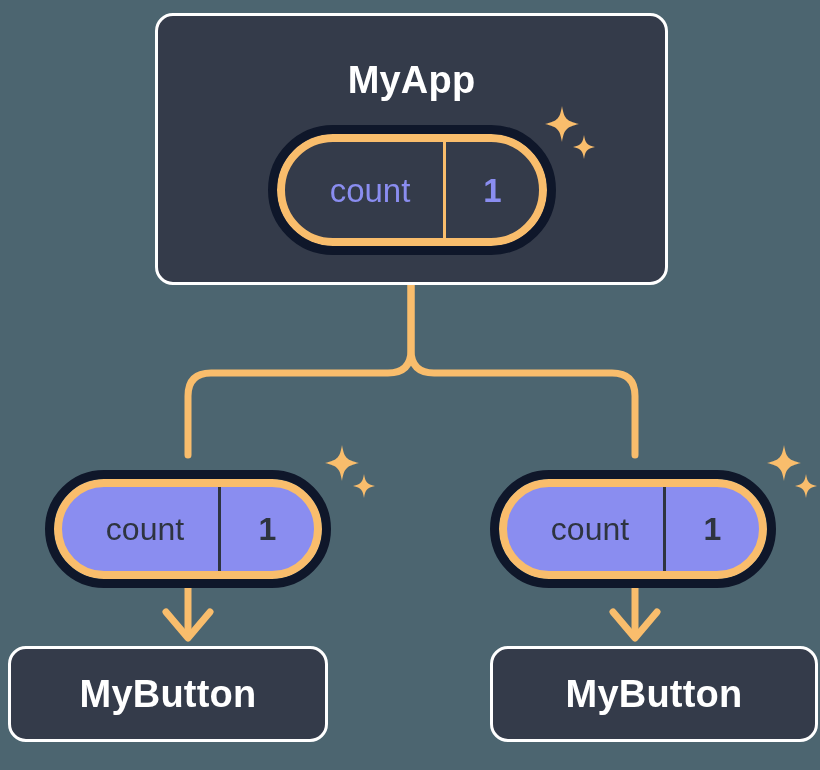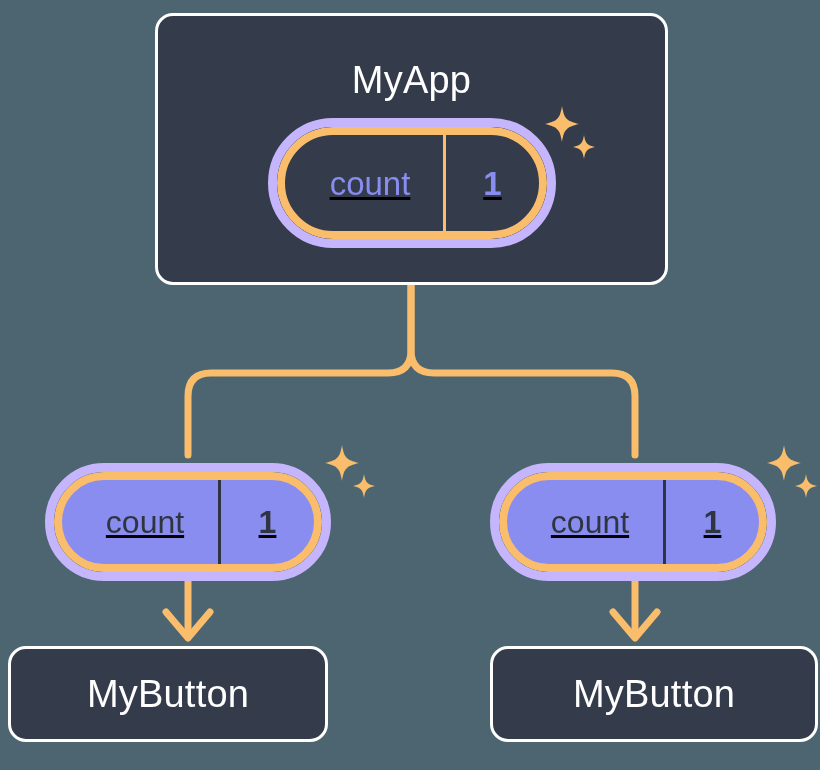--- a/index.html
+++ b/index.html
@@ -48,47 +48,46 @@
     display:flex;
     align-items:center;
     justify-content:center;
   }
   #leaf-card-left  { left:8px;   width:320px; }
   #leaf-card-right { left:490px; width:328px; }
 
   .card-title {
     color:#ffffff;
     font-size:38px;
-    font-weight:400;
+    font-weight:700;
     letter-spacing:.2px;
     line-height:1;
     white-space:nowrap;
   }
   #app-card .card-title {
     position:absolute;
     left:0; right:0; top:45px;
     text-align:center;
   }
 
   
   .pill-wrap {
     position:absolute;
     z-index:3;
   }
 
   .pill {
     position:absolute;
-    left:0; top:8px;
+    left:0; top:15px;
     width:100%; height:100%;
     border-radius:999px;
-    border:9px solid #c4b5fd;
+    border:9px solid #0f172a;
     display:flex;
     align-items:stretch;
     overflow:hidden;
-    text-decoration:underline;
   }
   .pill-inner {
     flex:1;
     display:flex;
     align-items:stretch;
     border-radius:999px;
     border:8px solid #f9bd6c;
     overflow:hidden;
   }
 

